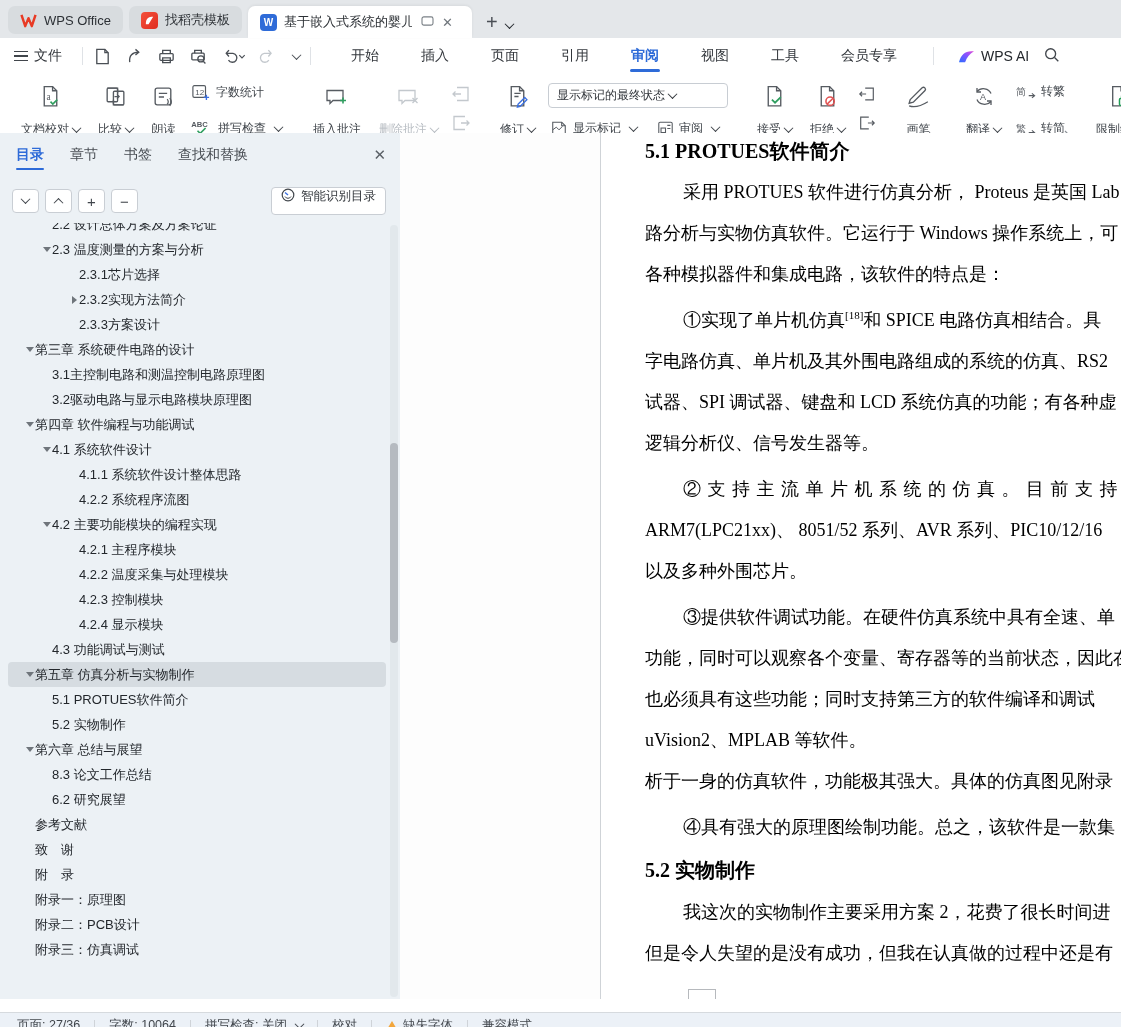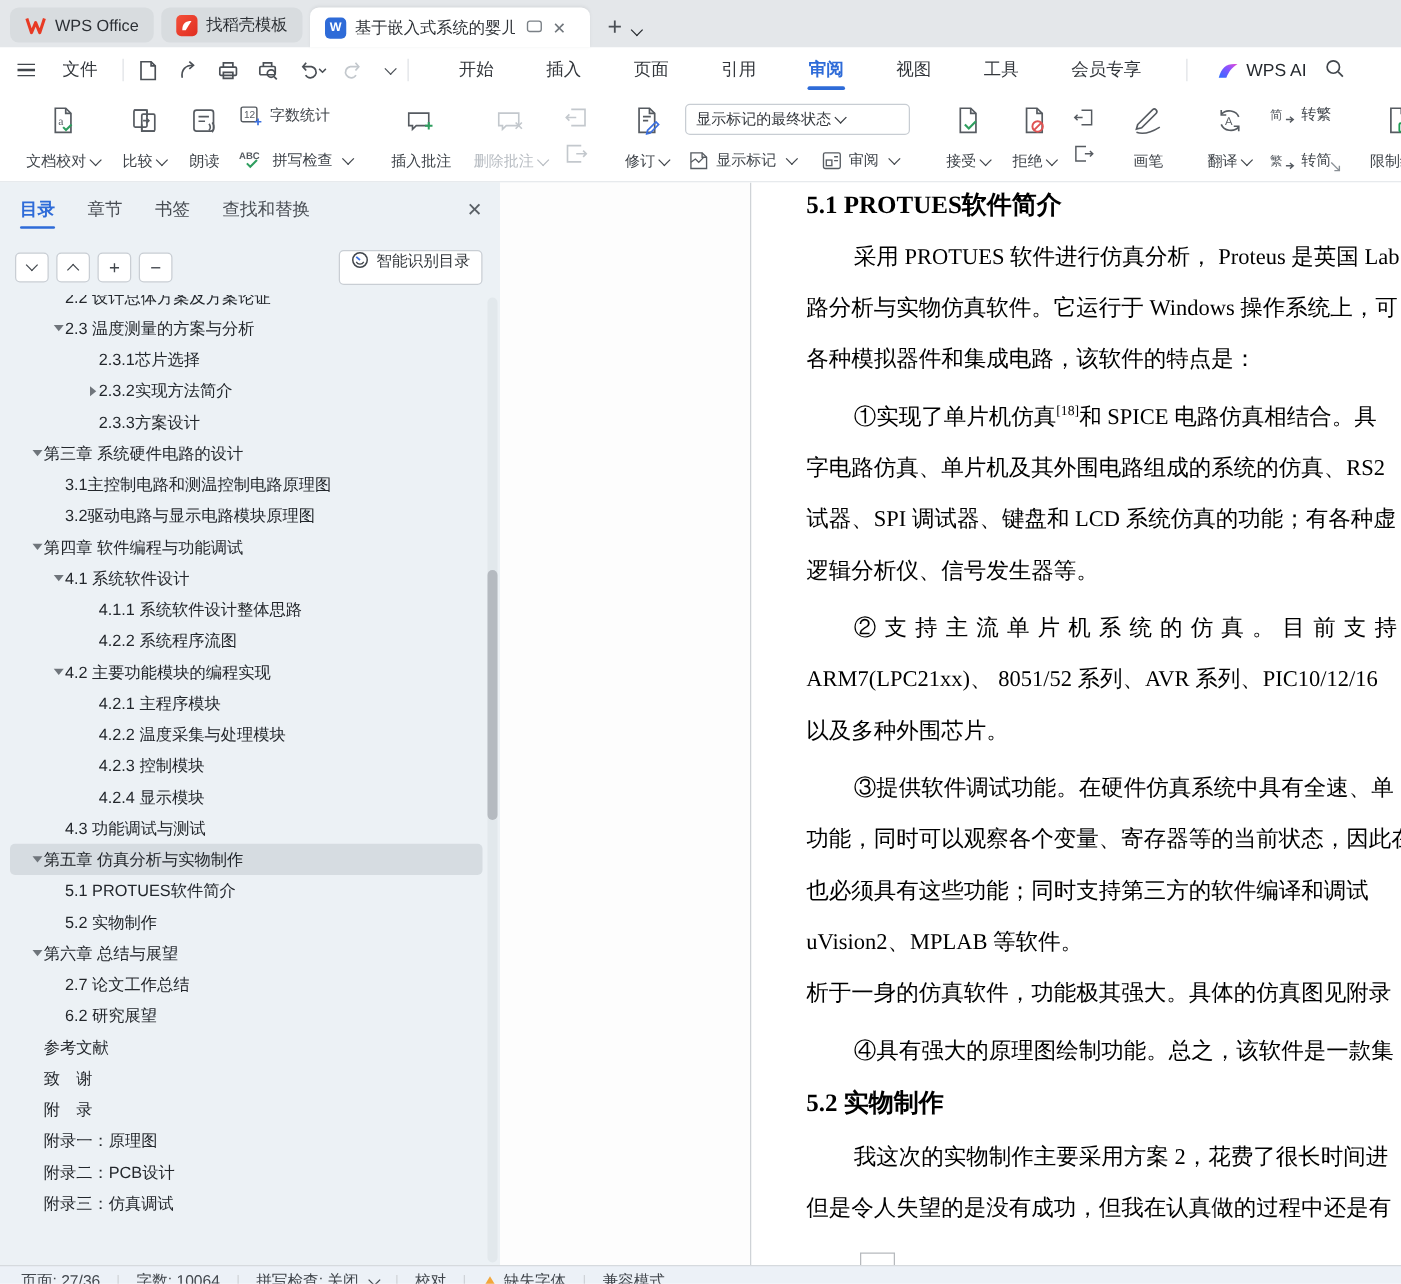--- a/index.html
+++ b/index.html
@@ -18,21 +18,21 @@
   .doc-w{width:17px;height:17px;background:#2e6bd8;border-radius:4px;color:#fff;font-size:10px;font-weight:bold;display:flex;align-items:center;justify-content:center;}
   .docer-ic{width:17px;height:17px;background:linear-gradient(135deg,#f4503a,#e02d20);border-radius:4px;display:flex;align-items:center;justify-content:center;}
   .tab-title{white-space:nowrap;overflow:hidden;max-width:128px;}
   .tab-tools{display:flex;align-items:center;gap:8px;margin-left:2px;color:#7a8086;}
   .tabbar .newtab{font-size:20px;color:#4a4f55;margin:0 4px 6px 8px;line-height:20px;cursor:default;}
   .tabbar .tab-caret{margin-bottom:9px;}
   .chev{display:inline-block;width:6px;height:6px;border-right:1.3px solid currentColor;border-bottom:1.3px solid currentColor;transform:rotate(45deg) translate(-1px,-1px);margin-left:4px;vertical-align:middle;}
   .xmark{font-size:13px;color:#70767c;line-height:1;}
   
   .menubar{height:36px;background:#fff;display:flex;align-items:center;padding:0 10px 0 14px;box-sizing:border-box;font-size:14px;color:#33373c;}
-  .file-btn{display:flex;align-items:center;gap:22px;margin-right:10px;justify-content:flex-end;}
+  .file-btn{display:flex;align-items:center;gap:6px;margin-right:10px;justify-content:flex-end;}
   .hamb{display:inline-block;width:14px;}
   .hamb i{display:block;height:1.5px;background:#41464c;margin:3px 0;}
   .msep{width:1px;height:18px;background:#dfe2e6;margin:0 10px;}
   .qicons{display:flex;align-items:center;gap:13px;color:#4a4f55;}
   .qicons svg{display:block;}
   .menu-items{display:flex;align-items:center;margin-left:28px;gap:38px;}
   .menu-item{position:relative;padding:7px 2px;cursor:default;}
   .menu-item.active{color:#2e6bd8;font-weight:bold;}
   .menu-item.active::after{content:"";position:absolute;left:50%;transform:translateX(-50%);bottom:0;width:30px;height:3px;border-radius:2px;background:#2e6bd8;}
   .menubar .right{display:flex;align-items:center;margin-left:24px;gap:14px;}
@@ -46,21 +46,21 @@
   .rlabel{display:flex;align-items:center;white-space:nowrap;}
   .rbtn.disabled,.rrow.disabled{color:#b7bcc2;}
   .rbtn.disabled svg *,.rrow.disabled svg *,.mini.disabled svg *{stroke:#c3c8cd;}
   .rstack{display:flex;flex-direction:column;justify-content:space-between;padding:5px 2px 6px;gap:4px;}
   .rrow{display:flex;align-items:center;gap:5px;background:transparent;border:none;font-family:inherit;font-size:12px;color:#3f444a;white-space:nowrap;padding:0 2px;cursor:default;}
   .ministack{display:flex;flex-direction:column;justify-content:space-between;padding:7px 1px 8px;}
   .mini{background:none;border:none;padding:1px;cursor:default;}
   .markup-select{width:162px;height:23px;border:1px solid #c8cdd3;border-radius:4px;background:#fff;display:flex;align-items:center;justify-content:flex-start;padding:0 8px;font-size:12px;color:#33373c;white-space:nowrap;}
   .launcher{position:absolute;right:-4px;bottom:0;color:#8a9096;}
   
-  .content{position:absolute;top:146px;left:0;right:0;height:866px;display:flex;}
+  .content{position:absolute;top:133px;left:0;right:0;height:866px;display:flex;}
   
   .toc-panel{width:400px;flex:0 0 400px;background:#ecf1f5;position:relative;box-sizing:border-box;}
   .toc-tabs{display:flex;align-items:center;height:44px;padding:0 14px 0 16px;font-size:14px;color:#474c52;gap:26px;border-bottom:1px solid transparent;}
   .toc-tab{position:relative;padding:10px 0;cursor:default;white-space:nowrap;}
   .toc-tab.active{color:#2e6bd8;font-weight:bold;}
   .toc-tab.active::after{content:"";position:absolute;left:0;right:0;bottom:4px;height:2.5px;border-radius:2px;background:#2e6bd8;}
   .toc-close{margin-left:auto;color:#5a6066;font-size:15px;cursor:default;}
   .toc-toolbar{display:flex;align-items:center;height:46px;padding:0 14px 0 12px;gap:6px;}
   .sq{width:27px;height:24px;background:#fff;border:1px solid #c9ced4;border-radius:4px;display:flex;align-items:center;justify-content:center;color:#41464c;font-size:13px;cursor:default;box-sizing:border-box;}
   .sq .chev{margin:0 0 2px 0;}
@@ -604,21 +604,21 @@
         <div class="toc-row lv2">
           <span class="tarrow none"></span>
           <span class="tlabel">5.2 实物制作</span>
         </div>
         <div class="toc-row lv1">
           <span class="tarrow down"></span>
           <span class="tlabel">第六章 总结与展望</span>
         </div>
         <div class="toc-row lv2">
           <span class="tarrow none"></span>
-          <span class="tlabel">2.7 论文工作总结</span>
+          <span class="tlabel">8.3 论文工作总结</span>
         </div>
         <div class="toc-row lv2">
           <span class="tarrow none"></span>
           <span class="tlabel">6.2 研究展望</span>
         </div>
         <div class="toc-row lv1">
           <span class="tarrow none"></span>
           <span class="tlabel">参考文献</span>
         </div>
         <div class="toc-row lv1">

